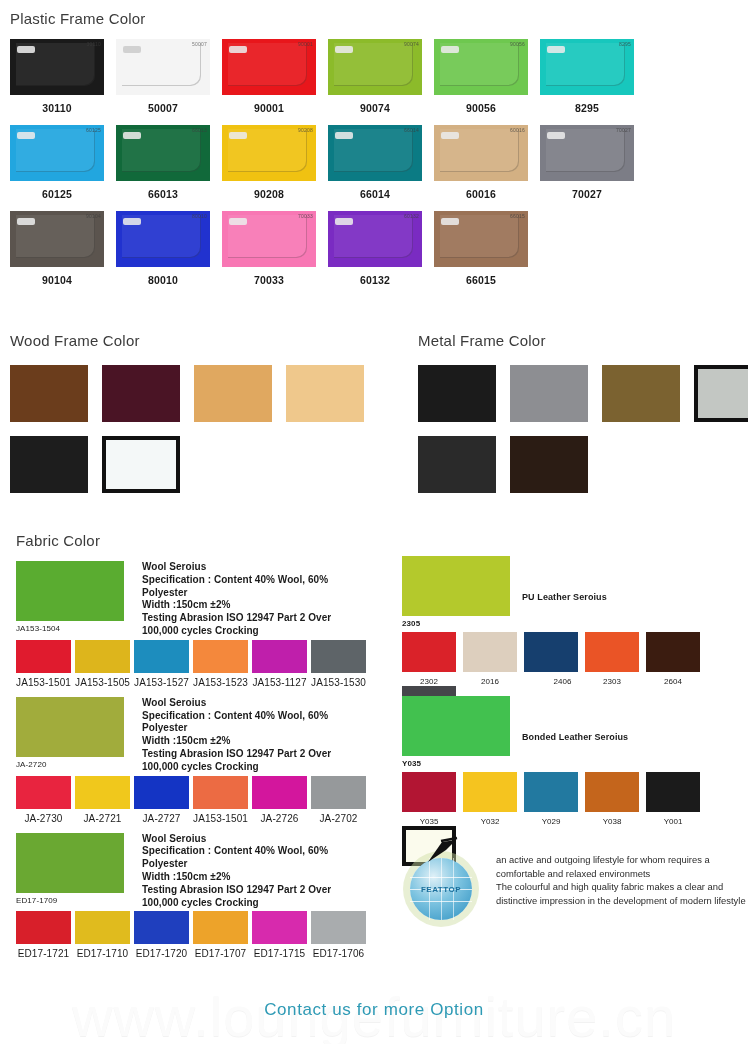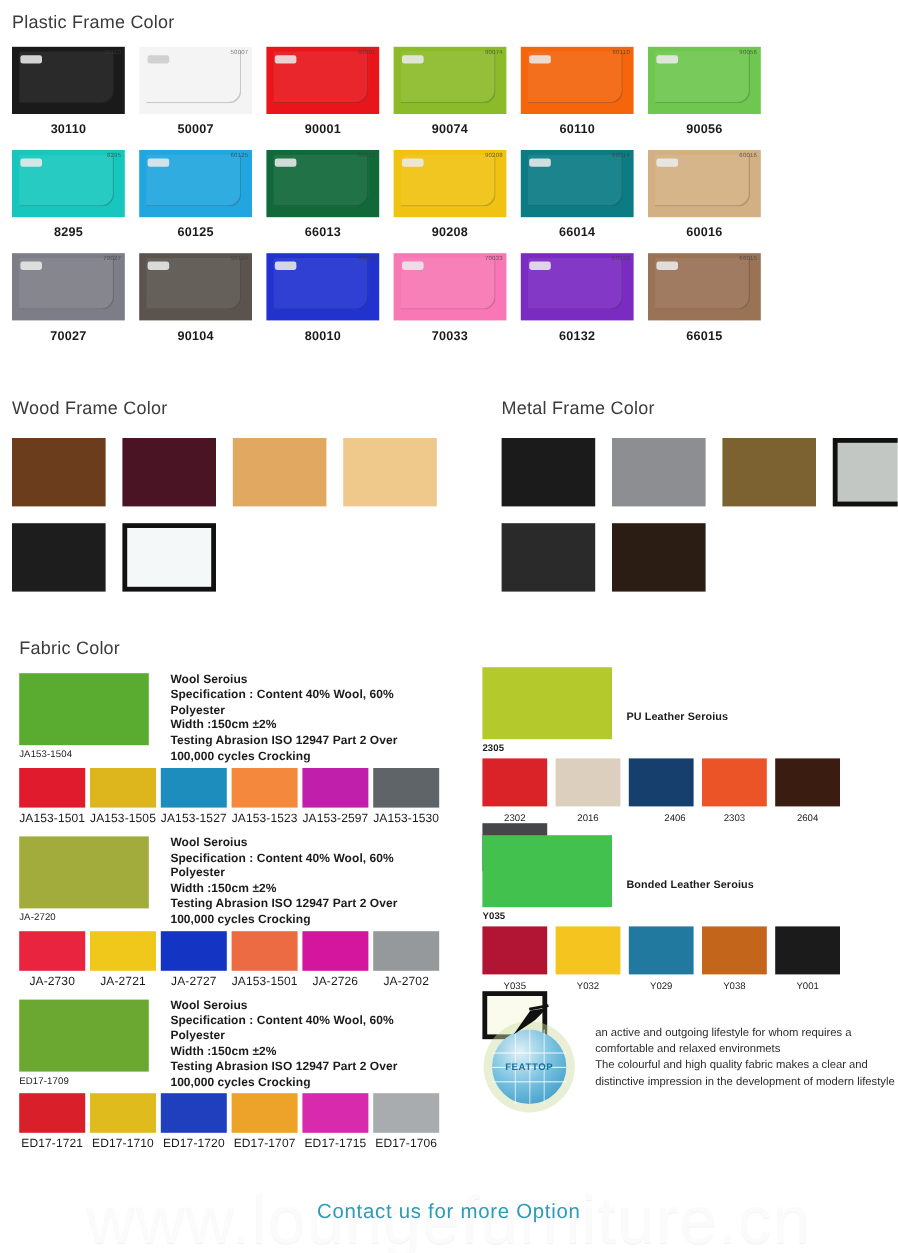--- a/index.html
+++ b/index.html
@@ -138,28 +138,20 @@
       </div>
       <div class="cell">
         <div class="plastic-sw" style="background: rgb(140, 187, 42);">
           <div class="card"></div>
           <div class="tag"></div>
           <div class="code">90074</div>
         </div>
         <div class="plastic-label">90074</div>
       </div>
       <div class="cell">
-        <div class="plastic-sw" style="background: rgb(244, 101, 12);">
-          <div class="card"></div>
-          <div class="tag"></div>
-          <div class="code">60110</div>
-        </div>
-        <div class="plastic-label">60110</div>
-      </div>
-      <div class="cell">
         <div class="plastic-sw" style="background: rgb(110, 200, 79);">
           <div class="card"></div>
           <div class="tag"></div>
           <div class="code">90056</div>
         </div>
         <div class="plastic-label">90056</div>
       </div>
       <div class="cell">
         <div class="plastic-sw" style="background: rgb(23, 199, 189);">
           <div class="card"></div>
@@ -313,21 +305,21 @@
           <div class="cell">
             <div class="fab-sm tex-wool" style="background: rgb(29, 141, 190);"></div>
             <div class="fab-label" style="margin-top: 4px;">JA153-1527</div>
           </div>
           <div class="cell">
             <div class="fab-sm tex-wool" style="background: rgb(244, 136, 60);"></div>
             <div class="fab-label" style="margin-top: 4px;">JA153-1523</div>
           </div>
           <div class="cell">
             <div class="fab-sm tex-wool" style="background: rgb(191, 31, 171);"></div>
-            <div class="fab-label" style="margin-top: 4px;">JA153-2597</div>
+            <div class="fab-label" style="margin-top: 4px;">JA153-1127</div>
           </div>
           <div class="cell">
             <div class="fab-sm tex-wool" style="background: rgb(94, 100, 104);"></div>
             <div class="fab-label" style="margin-top: 4px;">JA153-1530</div>
           </div>
         </div>
       </div>
       <div style="margin-bottom: 9px;">
         <div style="display: flex;">
           <div>

